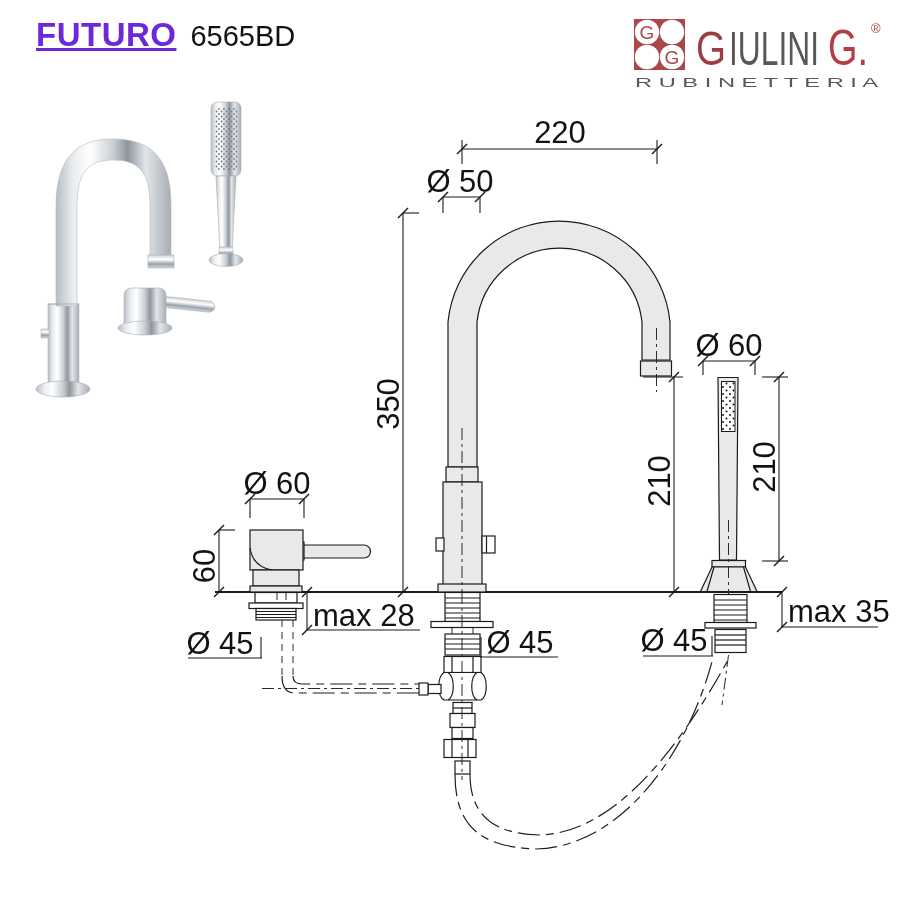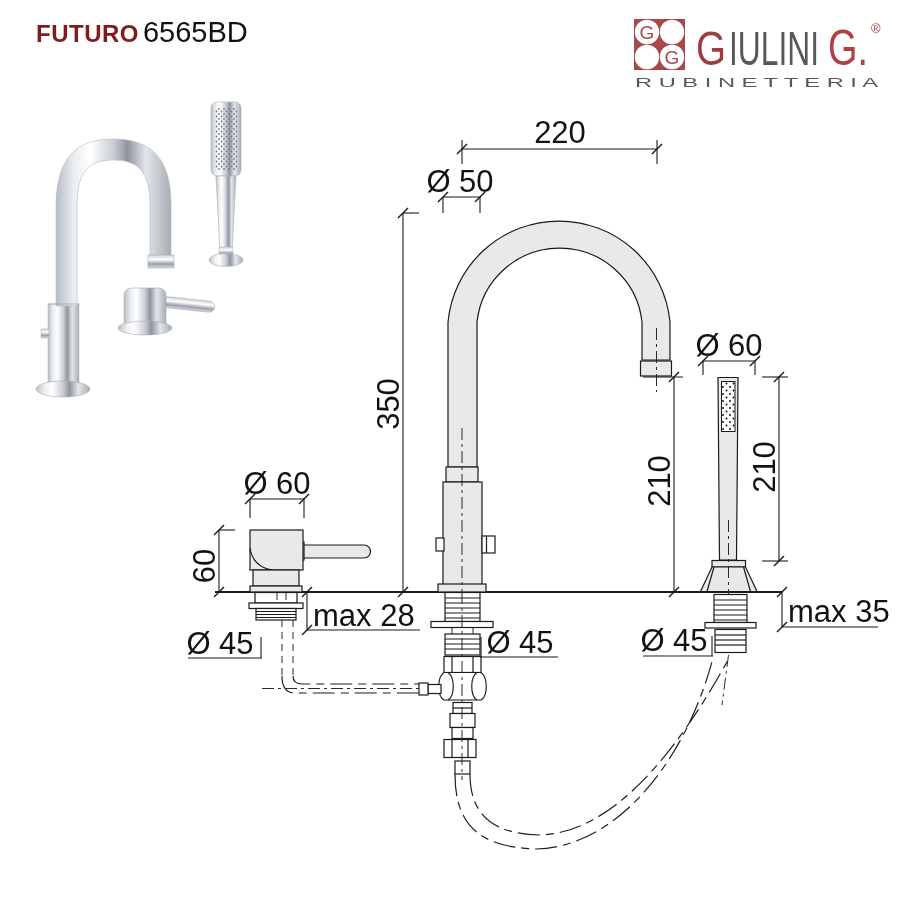--- a/index.html
+++ b/index.html
@@ -1,19 +1,19 @@
 <!DOCTYPE html>
 <html><head>
 <meta charset="utf-8">
 <style>
   html,body{margin:0;padding:0;background:#fff;}
   body{width:900px;height:900px;position:relative;font-family:"Liberation Sans",sans-serif;overflow:hidden;}
   .header{position:absolute;left:36px;top:16px;white-space:nowrap;}
-  .series{font-size:24px;font-weight:bold;color:#7f1d1d;letter-spacing:.5px;}
-  .code{font-size:29px;font-weight:normal;color:#111;margin-left:4px;}
+  .series{font-size:33px;font-weight:bold;color:#6d28d9;letter-spacing:.5px;text-decoration:underline;}
+  .code{font-size:29px;font-weight:normal;color:#111;margin-left:14px;}
   .logo{position:absolute;right:14px;top:8px;}
   svg text{font-family:"Liberation Sans",sans-serif;}
   .stage{position:absolute;left:0;top:0;}
   .dim{font-size:31px;fill:#121212;}
   .oln{stroke:#1b1b1b;stroke-width:1.2;fill:none;}
   .fillg{fill:#e9e9e9;stroke:#1b1b1b;stroke-width:1.2;}
   .fillw{fill:#ffffff;stroke:#1b1b1b;stroke-width:1.2;}
   .dml{stroke:#1b1b1b;stroke-width:1.1;fill:none;}
   .tk{stroke:#1b1b1b;stroke-width:1.5;}
   .cl{stroke:#2a2a2a;stroke-width:1;fill:none;stroke-dasharray:12 4 3 4;}

